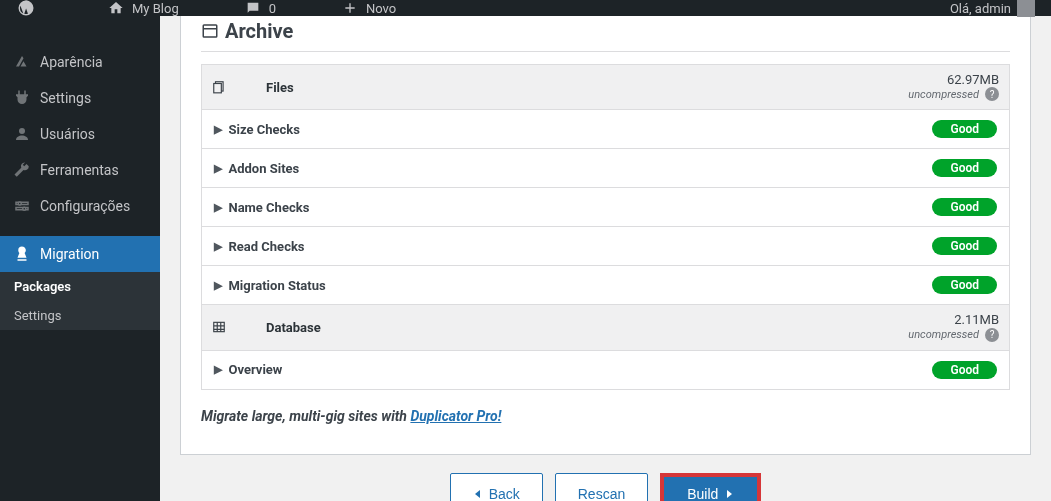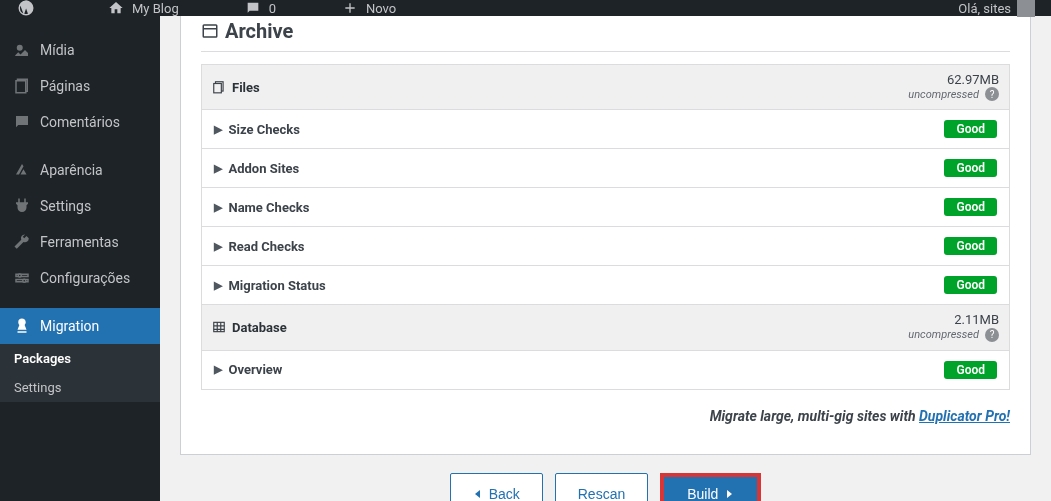--- a/index.html
+++ b/index.html
@@ -27,31 +27,31 @@
 .sidebar .submenu .sub-item.gopro { color: #f39c12; }
 
 
 .content { flex: 1; padding-top: 32px; overflow: hidden; display: flex; flex-direction: column; }
 .panel-wrap { margin: -22px 20px 0 20px; background: #fff; border: 1px solid #ccd0d4; padding: 0 20px 24px 20px; }
 
 .section-header { display: flex; align-items: center; padding: 8px 0; border-bottom: 1px solid #dcdcde; margin-bottom: 12px; }
 .section-header .title { font-size: 20px; font-weight: 700; color: #3c434a; display: flex; align-items: center; }
 .section-header .title .icon { margin-right: 6px; }
 
-.sub-header { background: #f0f0f1; border: 1px solid #dcdcde; display: flex; align-items: center; padding: 8px 10px; font-weight: 700; color: #2c3338; }
+.sub-header { background: #f0f0f1; border: 1px solid #dcdcde; display: flex; align-items: center; padding: 8px 10px; font-weight: 700; color: #2c3338; gap: 34px; }
 .sub-header .sh-icon { margin-right: 6px; display: inline-flex; }
 .sub-header .sh-right { margin-left: auto; text-align: right; font-weight: 400; color: #646970; font-size: 11px; line-height: 1.1; }
 .sub-header .sh-right .size { font-weight: 400; font-size: 13px; color: #3c434a; display: block; }
 .help-icon { width: 14px; height: 14px; border-radius: 50%; background: #8c8f94; color: #fff; font-size: 10px; display: inline-flex; align-items: center; justify-content: center; margin-left: 6px; cursor: pointer; }
 
 .check-row { display: flex; align-items: center; padding: 10px 12px; border: 1px solid #dcdcde; border-top: 0; font-weight: 700; color: #3c434a; }
 .check-row .caret { margin-right: 6px; font-size: 11px; color: #50575e; }
-.check-row .badge { margin-left: auto; background: #00a32a; color: #fff; padding: 2px 12px; border-radius: 3px; font-size: 12px; font-weight: 600; }
-
-.promo { text-align: right; font-style: italic; font-weight: 700; color: #3c434a; padding: 18px 0 6px; font-size: 14px; }
+.check-row .badge { margin-left: auto; background: #00a32a; color: #fff; padding: 2px 18px; border-radius: 9px; font-size: 12px; font-weight: 600; }
+
+.promo { text-align: left; font-style: italic; font-weight: 700; color: #3c434a; padding: 18px 0 6px; font-size: 14px; }
 .promo a { color: #2271b1; }
 
 .actions { display: flex; justify-content: center; gap: 12px; padding: 18px 0 8px; }
 .btn { border: 1px solid #2271b1; background: #fff; color: #2271b1; padding: 8px 22px; font-size: 14px; cursor: pointer; border-radius: 2px; display: inline-flex; align-items: center; gap: 6px; }
 .btn.primary { background: #2271b1; color: #fff; }
 .build-wrap { border: 4px solid #d63638; padding: 0; }
 .build-wrap .btn { border-radius: 0; }
 
 svg { display: block; }
 </style>
@@ -87,70 +87,52 @@
     <a class="ab-item">
       <span class="ab-icon">
         <svg width="16" height="16" viewBox="0 0 24 24" fill="#c3c4c7">
             <path d="M11 5h2v6h6v2h-6v6h-2v-6H5v-2h6z"></path>
           </svg>
       </span>
       <span>Novo</span>
     </a>
     <div class="spacer"></div>
     <a class="ab-item">
-      <span>Olá, sites</span>
+      <span>Olá, admin</span>
       <span class="avatar"></span>
     </a>
   </div>
 
   <div class="sidebar">
-    <div id="menu-top">
-        <div class="menu-item">
-          <span class="icon">
-            <svg width="18" height="18" viewBox="0 0 24 24" fill="#a7aaad">
-              <path d="M9 5a4 4 0 100 8 4 4 0 000-8zm-6 14l4-4 3 3 6-6 4 4v4H3z"></path>
-            </svg>
-          </span>
-          <span>Mídia</span>
-        </div>
-        <div class="menu-item">
-          <span class="icon">
-            <svg width="18" height="18" viewBox="0 0 24 24" fill="none" stroke="#a7aaad" stroke-width="2">
-              <rect x="6" y="3" width="13" height="16"></rect>
-              <rect x="4" y="5" width="13" height="16" fill="#1d2327"></rect>
-            </svg>
-          </span>
-          <span>Páginas</span>
-        </div>
-        <div class="menu-item">
-          <span class="icon">
-            <svg width="18" height="18" viewBox="0 0 24 24" fill="#a7aaad">
-              <path d="M4 4h16v12H7l-3 3z"></path>
-            </svg>
-          </span>
-          <span>Comentários</span>
-        </div>
-      </div>
     <div class="separator"></div>
     <div id="menu-mid">
         <div class="menu-item">
           <span class="icon">
             <svg width="18" height="18" viewBox="0 0 24 24" fill="#a7aaad">
               <path d="M4 18l8-14 2 3-6 11zm10-7l4 7h-8z"></path>
             </svg>
           </span>
           <span>Aparência</span>
         </div>
         <div class="menu-item">
           <span class="icon">
             <svg width="18" height="18" viewBox="0 0 24 24" fill="#a7aaad">
               <path d="M9 2v5h6V2h2v5h3v2l-2 2v3a6 6 0 11-12 0v-3l-2-2V7h3V2z"></path>
             </svg>
           </span>
           <span>Settings</span>
+        </div>
+        <div class="menu-item">
+          <span class="icon">
+            <svg width="18" height="18" viewBox="0 0 24 24" fill="#a7aaad">
+              <circle cx="12" cy="8" r="4"></circle>
+              <path d="M4 20c0-4 4-6 8-6s8 2 8 6z"></path>
+            </svg>
+          </span>
+          <span>Usuários</span>
         </div>
         <div class="menu-item">
           <span class="icon">
             <svg width="18" height="18" viewBox="0 0 24 24" fill="#a7aaad">
               <path d="M21 7a5 5 0 01-7 5l-9 9-3-3 9-9a5 5 0 015-7l-3 3 2 2 3-3z"></path>
             </svg>
           </span>
           <span>Ferramentas</span>
         </div>
         <div class="menu-item">

